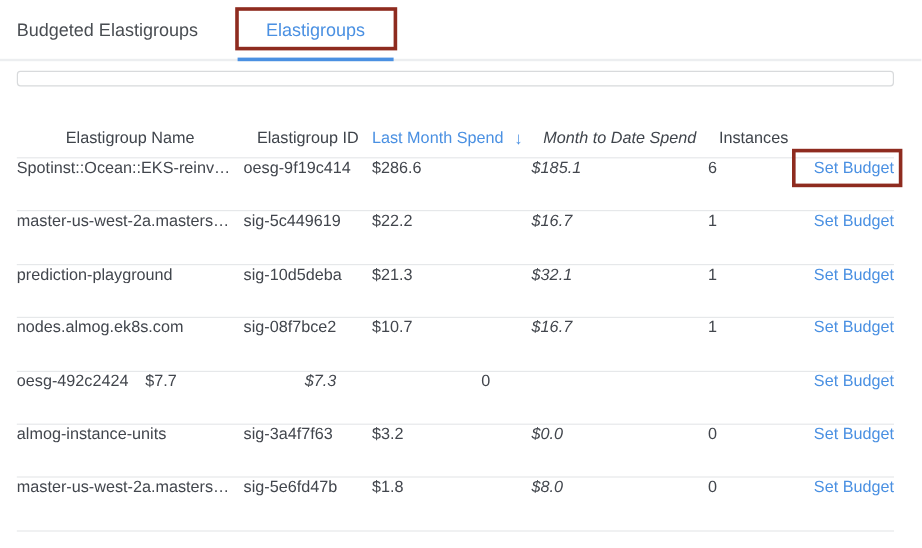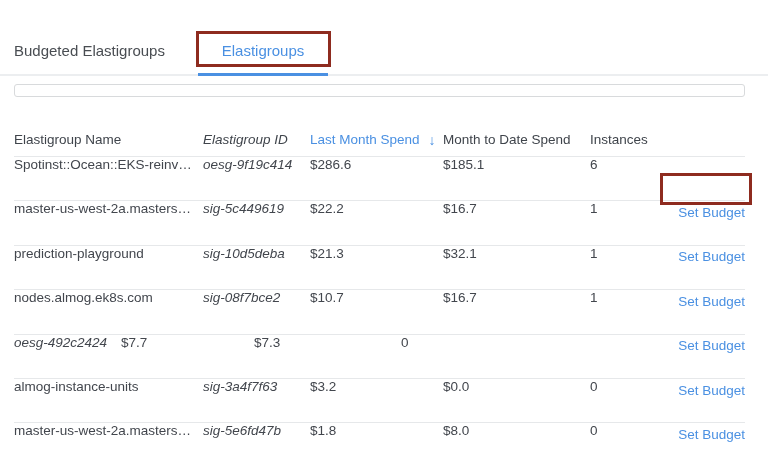--- a/index.html
+++ b/index.html
@@ -10,21 +10,21 @@
   }
   *{box-sizing:border-box;}
   html,body{margin:0;padding:0;}
   body{
     width:768px;height:457px;overflow:hidden;background:#ffffff;
     font-family:"Liberation Sans", sans-serif;color:var(--text);
   }
   
   .tabbar{
     position:relative;height:51px;border-bottom:2px solid #eceef0;
-    display:flex;align-items:center;padding-left:14px;padding-top:2px;margin-top:25px;
+    display:flex;align-items:center;padding-left:14px;padding-top:2px;
   }
   .tab{font-size:15px;color:#494d52;cursor:pointer;white-space:nowrap;}
   .tab-budgeted{width:150px;margin-right:34px;}
   .tab-active{
     position:relative;width:130px;height:100%;
     display:flex;align-items:center;justify-content:center;
     color:var(--blue);
   }
   .tab-underline{
     position:absolute;left:0;right:0;bottom:-2px;height:3px;background:var(--blue);
@@ -36,38 +36,38 @@
   
   .filterbar{
     margin:8px 23px 0 14px;height:13px;
     border:1px solid #d8dadc;border-radius:3px;background:#fff;
   }
   
   .table{margin:26px 23px 0 14px;}
   .thead{
     display:flex;align-items:center;height:34px;
     border-bottom:1px solid var(--divider);
-    font-size:13.5px;color:#3f444b;
+    font-size:13.5px;color:#3f444b;text-align:center;
   }
   .tr{
     display:flex;align-items:flex-start;height:44.4px;
     border-bottom:1px solid var(--divider);
     font-size:13.5px;color:var(--text);
   }
   .col-name{width:189px;white-space:nowrap;overflow:hidden;}
-  .col-id{width:107px;white-space:nowrap;font-style:italic;}
+  .col-id{width:107px;white-space:nowrap;}
   .col-lms{width:133px;white-space:nowrap;display:flex;align-items:center;}
-  .col-mtd{width:147px;white-space:nowrap;}
+  .col-mtd{width:147px;white-space:nowrap;font-style:italic;}
   .col-inst{width:76px;white-space:nowrap;}
   .col-action{
     flex:1;position:relative;display:flex;justify-content:flex-end;align-items:center;
   }
   .th-sorted{color:var(--blue);cursor:pointer;}
   .sort-icon{margin-left:9px;color:var(--blue);font-size:14px;line-height:1;}
-  .set-budget{color:var(--blue);cursor:pointer;text-decoration:none;white-space:nowrap;margin-top:48px;}
+  .set-budget{color:var(--blue);cursor:pointer;text-decoration:none;white-space:nowrap;}
   .annotation-action{
     position:absolute;right:-7px;top:50%;transform:translateY(-50%);
     width:92px;height:32px;border:3px solid var(--red);pointer-events:none;
   }
 </style>
 </head>
 <body>
 
 <div class="screen">
 

